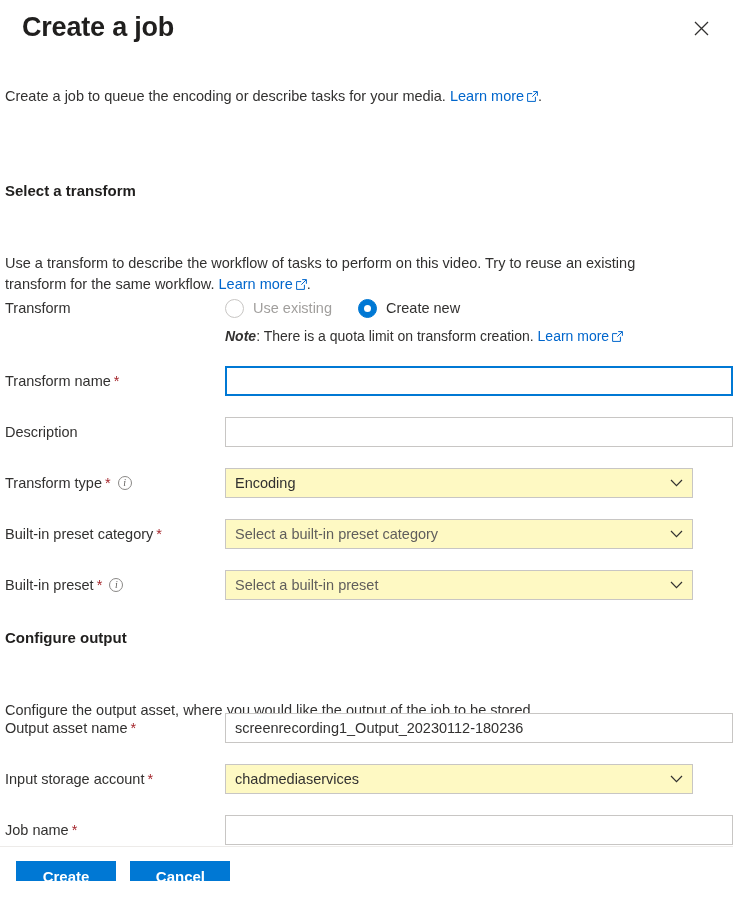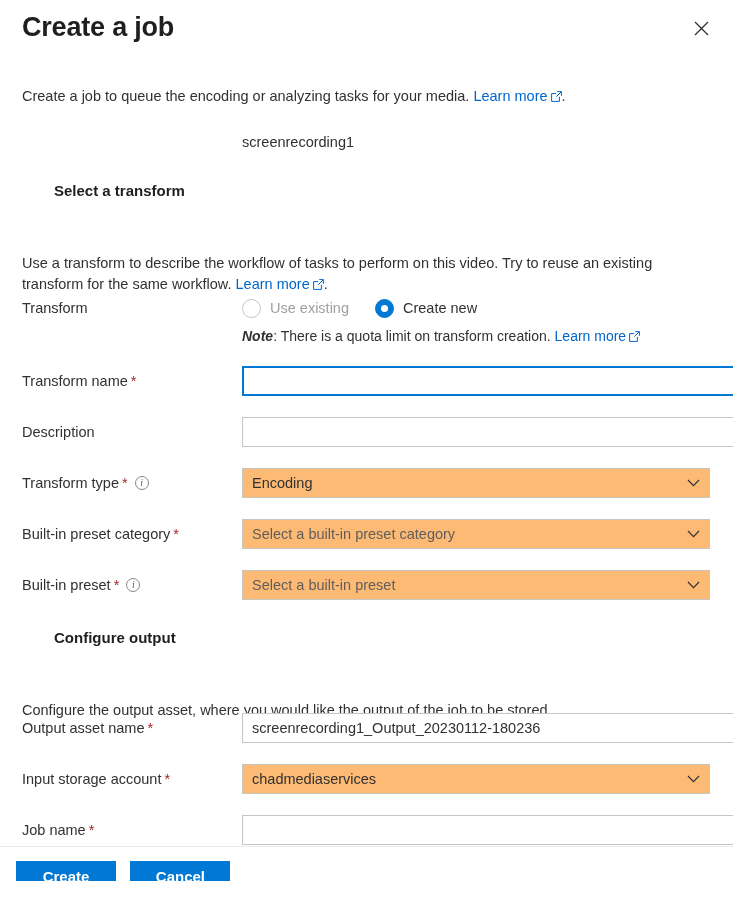--- a/index.html
+++ b/index.html
@@ -123,21 +123,20 @@
   }
 
   
   .section-head {
     position: absolute;
     left: 22px;
     font-size: 15px;
     font-weight: 700;
     color: #201f1e;
     line-height: 22px;
-    margin-left: 32px;
   }
   .section-desc {
     position: absolute;
     left: 22px;
     width: 680px;
     font-size: 14.5px;
     line-height: 21px;
     color: #323130;
     margin-top: 33px;
   }
@@ -162,21 +161,21 @@
   }
   .tbox::placeholder { color: #605e5c; }
 
   
   .ddl {
     position: absolute;
     left: 242px;
     width: 468px;
     height: 30px;
     border: 1px solid #c8c6c4;
-    background: #fdba74;
+    background: #fef9c3;
     cursor: pointer;
   }
   .ddl-val {
     position: absolute;
     left: 9px; top: 0;
     line-height: 28px;
     font-size: 14.5px;
     color: #323130;
     white-space: nowrap;
   }
@@ -274,30 +273,29 @@
     <button class="close-btn">
       <svg width="15" height="15" viewBox="0 0 15 15">
         <path d="M1 1 L14 14 M14 1 L1 14" stroke="#323130" stroke-width="1.3" fill="none"></path>
       </svg>
     </button>
   </div>
 
   <div class="content">
 
     <div class="intro">
-      <span>Create a job to queue the encoding or analyzing tasks for your media.</span>
+      <span>Create a job to queue the encoding or describe tasks for your media.</span>
       <a class="link">Learn more</a><span class="ext-ico"><svg width="11" height="11" viewBox="0 0 11 11">
             <path d="M0.6 2.6 H5.2 M0.6 2.6 V10.4 H8.4 V5.8" stroke="#0066cc" stroke-width="1" fill="none"></path>
             <path d="M6.2 0.6 H10.4 V4.8" stroke="#0066cc" stroke-width="1" fill="none"></path>
             <path d="M10.2 0.8 L5.3 5.7" stroke="#0066cc" stroke-width="1" fill="none"></path>
           </svg></span><span>.</span>
     </div>
 
     <div class="row" style="top:68px">
-      <div class="static-val">screenrecording1</div>
     </div>
 
     <div class="section-head" style="top:120px">Select a transform</div>
 
     <div class="section-desc" style="top:160px">
       <span>Use a transform to describe the workflow of tasks to perform on this video. Try to reuse an existing transform for the same workflow.</span>
       <a class="link">Learn more</a><span class="ext-ico"><svg width="11" height="11" viewBox="0 0 11 11">
             <path d="M0.6 2.6 H5.2 M0.6 2.6 V10.4 H8.4 V5.8" stroke="#0066cc" stroke-width="1" fill="none"></path>
             <path d="M6.2 0.6 H10.4 V4.8" stroke="#0066cc" stroke-width="1" fill="none"></path>
             <path d="M10.2 0.8 L5.3 5.7" stroke="#0066cc" stroke-width="1" fill="none"></path>

